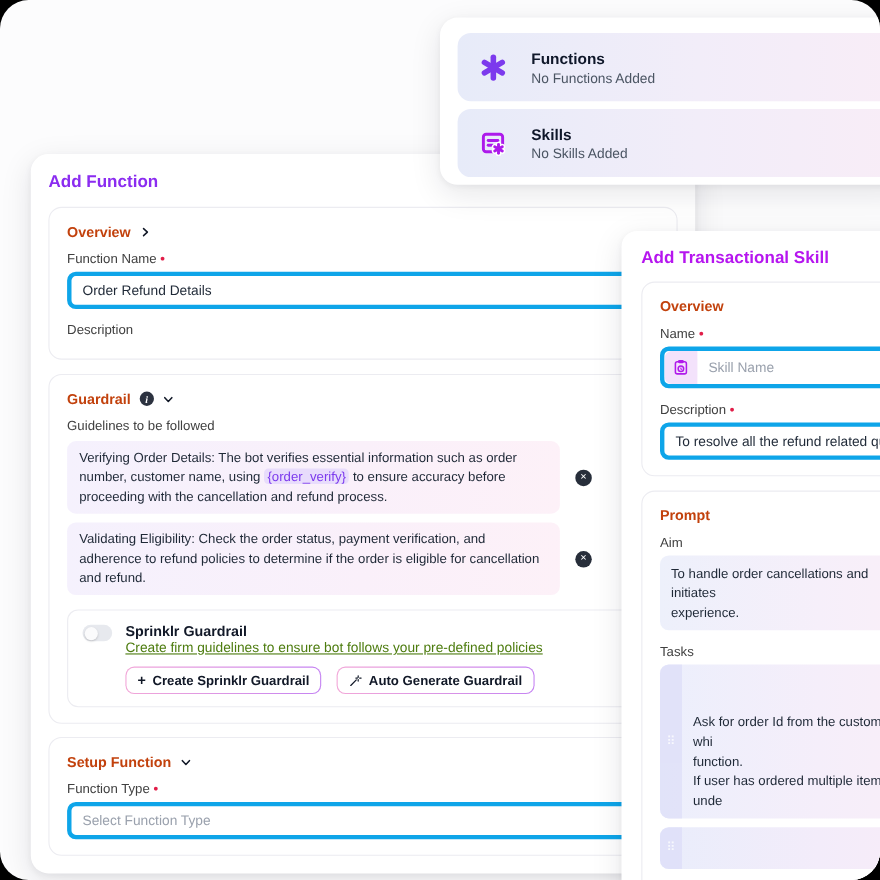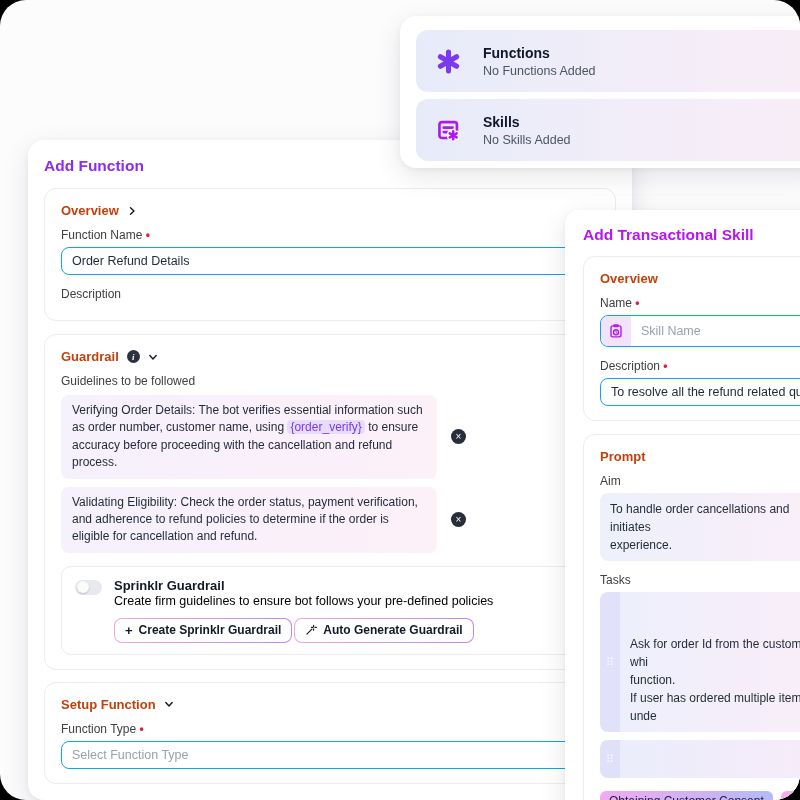--- a/index.html
+++ b/index.html
@@ -11,44 +11,44 @@
   .sum-card{display:flex;align-items:center;height:62px;border-radius:12px;margin-bottom:7px;
             background:linear-gradient(90deg,#e7ebf9 0%,#f2edf9 55%,#f8edf7 100%);}
   .sum-icon{width:38px;height:38px;margin:0 16px 0 13px;display:flex;align-items:center;justify-content:center;}
   .sum-title{font-size:14px;font-weight:700;color:#0f172a;margin-bottom:3px;}
   .sum-sub{font-size:12.5px;color:#4b5563;}
   
   .sec-card{border:1px solid #ececf1;border-radius:12px;padding:14px 16px;background:#fff;}
   .sec-head{display:flex;align-items:center;gap:8px;font-size:13px;font-weight:700;color:#c2410c;margin-bottom:10px;}
   .lbl{font-size:12px;color:#404040;margin-bottom:5px;}
   .req::after{content:" \2022";color:#e11d48;font-weight:700;}
-  .tbox{border:1px solid #0ea5e9;border-radius:8px;background:#fff;font-size:12.5px;color:#1f2937;}
+  .tbox{border:4px solid #0ea5e9;border-radius:8px;background:#fff;font-size:12.5px;color:#1f2937;}
   .input1{height:26px;line-height:26px;padding:0 10px;white-space:nowrap;overflow:hidden;}
   .textarea1{min-height:46px;padding:7px 10px;line-height:1.5;white-space:pre-line;}
   .chev{display:inline-flex;}
   .placeholder{color:#9aa1ad;}
   
   .panel-function{left:28px;top:140px;width:604px;padding:15px 16px 16px;box-sizing:border-box;z-index:10;}
   .pf-title{font-size:15.5px;font-weight:700;color:#8b2cf0;margin:2px 0 13px;}
   .guide-row{display:flex;align-items:center;margin-bottom:8px;}
-  .guideline{width:376px;box-sizing:border-box;border-radius:8px;padding:7px 11px;font-size:12px;line-height:1.45;color:#1f2937;
+  .guideline{width:448px;box-sizing:border-box;border-radius:8px;padding:7px 11px;font-size:12px;line-height:1.45;color:#1f2937;
              background:linear-gradient(90deg,#f5f1fd 0%,#faf0fa 60%,#fdf1f8 100%);}
   .token{background:#e8dcfc;color:#7c3aed;border-radius:4px;padding:0 3px;}
   .remove-x{flex:none;width:15px;height:15px;margin-left:14px;border-radius:50%;background:#272e3a;color:#fff;
             display:flex;align-items:center;justify-content:center;font-size:10px;line-height:1;}
   .remove-x::after{content:"\00d7";}
   .info-icon{width:13px;height:13px;border-radius:50%;background:#2c3240;color:#fff;font-size:9px;font-weight:700;
              display:inline-flex;align-items:center;justify-content:center;}
   .info-icon::after{content:"i";font-style:italic;font-family:"Liberation Serif",serif;}
   .sprinklr{border:1px solid #ececf1;border-radius:10px;padding:11px 13px;margin-top:13px;display:flex;gap:12px;}
   .toggle{flex:none;width:27px;height:15px;border-radius:999px;background:#e7e9ee;position:relative;margin-top:2px;}
   .toggle .knob{position:absolute;left:1.5px;top:1.5px;width:12px;height:12px;border-radius:50%;background:#fbfbfc;box-shadow:0 1px 2px rgba(0,0,0,.18);}
   .spr-title{font-size:13px;font-weight:700;color:#111827;margin-bottom:1px;}
-  .spr-desc{font-size:12.5px;color:#000000;}
-  .btn-row{display:flex;gap:2px;margin-top:10px;}
+  .spr-desc{font-size:12.5px;color:#4d7c0f;text-decoration:underline;}
+  .btn-row{display:flex;gap:14px;margin-top:10px;}
   .grad-btn{padding:1px;border-radius:8px;background:linear-gradient(90deg,#f2a7d8,#c583f2);display:inline-flex;}
   .grad-btn .inner{display:flex;align-items:center;gap:6px;background:#fff;border-radius:7px;padding:4px 10px;
                    font-size:12px;font-weight:700;color:#111827;}
   .plus-icon::before{content:"+";font-weight:700;font-size:13px;}
   .mt12{margin-top:12px;}
   
   .panel-skill{left:565px;top:210px;width:312px;padding:16px 18px 18px;box-sizing:border-box;z-index:30;border-radius:14px;}
   .ps-title{font-size:15.5px;font-weight:700;color:#b616ef;margin:0 0 12px;}
   .name-input{display:flex;align-items:center;height:30px;overflow:hidden;}
   .name-icon-box{width:30px;height:30px;flex:none;background:#f3e2fb;border-radius:7px 0 0 7px;display:flex;align-items:center;justify-content:center;}

